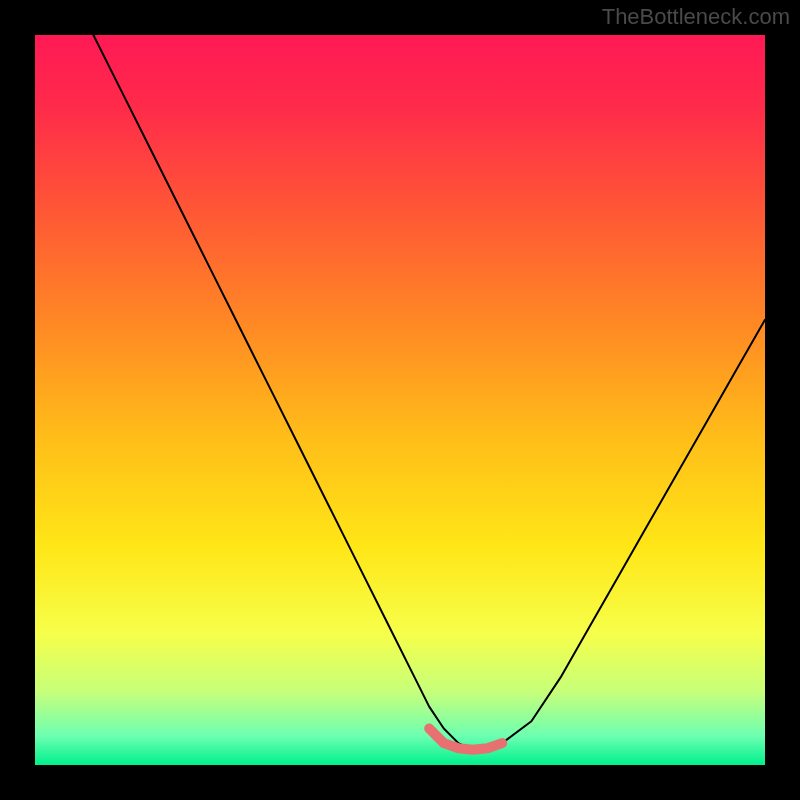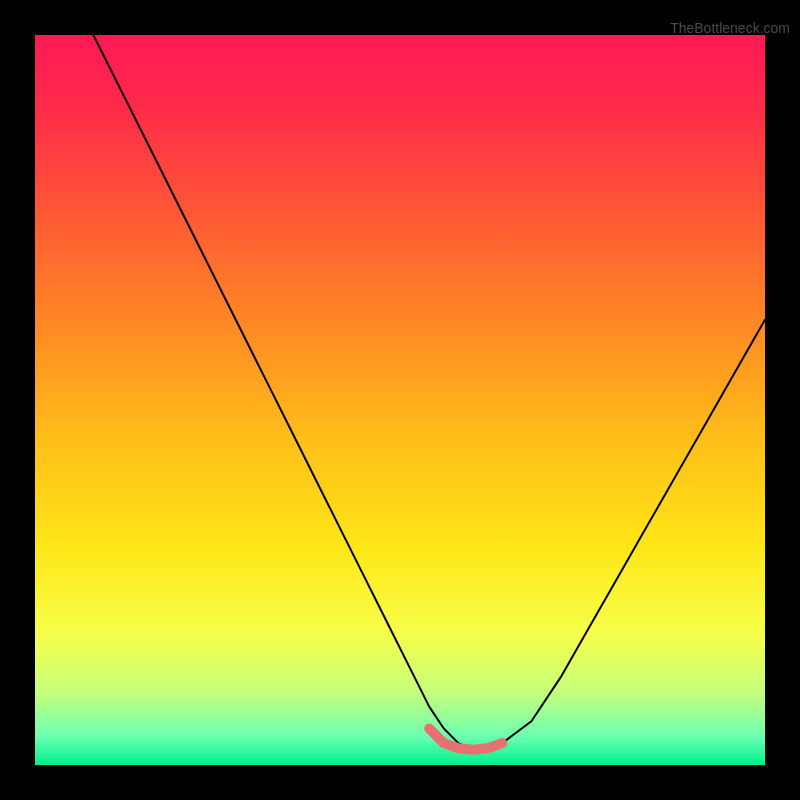--- a/index.html
+++ b/index.html
@@ -12,24 +12,24 @@
     font-family: Arial, Helvetica, sans-serif;
   }
   .frame {
     position: relative;
     width: 800px;
     height: 800px;
     background: #000;
   }
   .watermark {
     position: absolute;
-    top: 20px;
+    top: 4px;
     right: 10px;
     color: #4a4a4a;
-    font-size: 14px;
+    font-size: 22px;
     font-weight: 500;
     z-index: 10;
   }
   .plot-area {
     position: absolute;
     left: 35px;
     top: 35px;
     width: 730px;
     height: 730px;
   }

